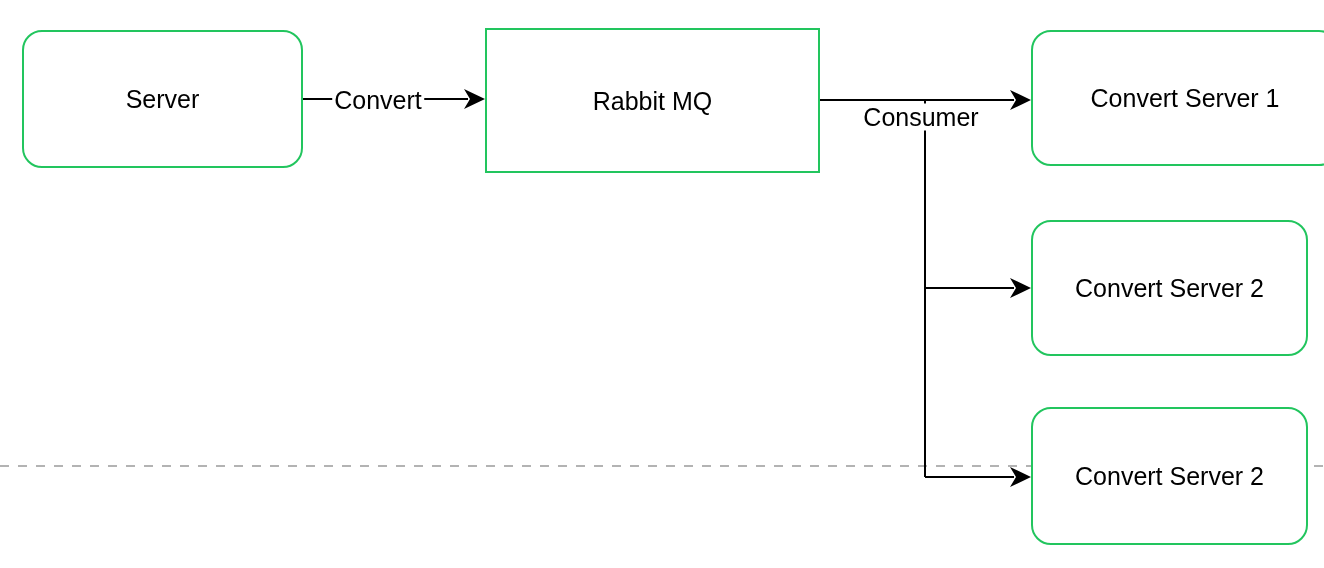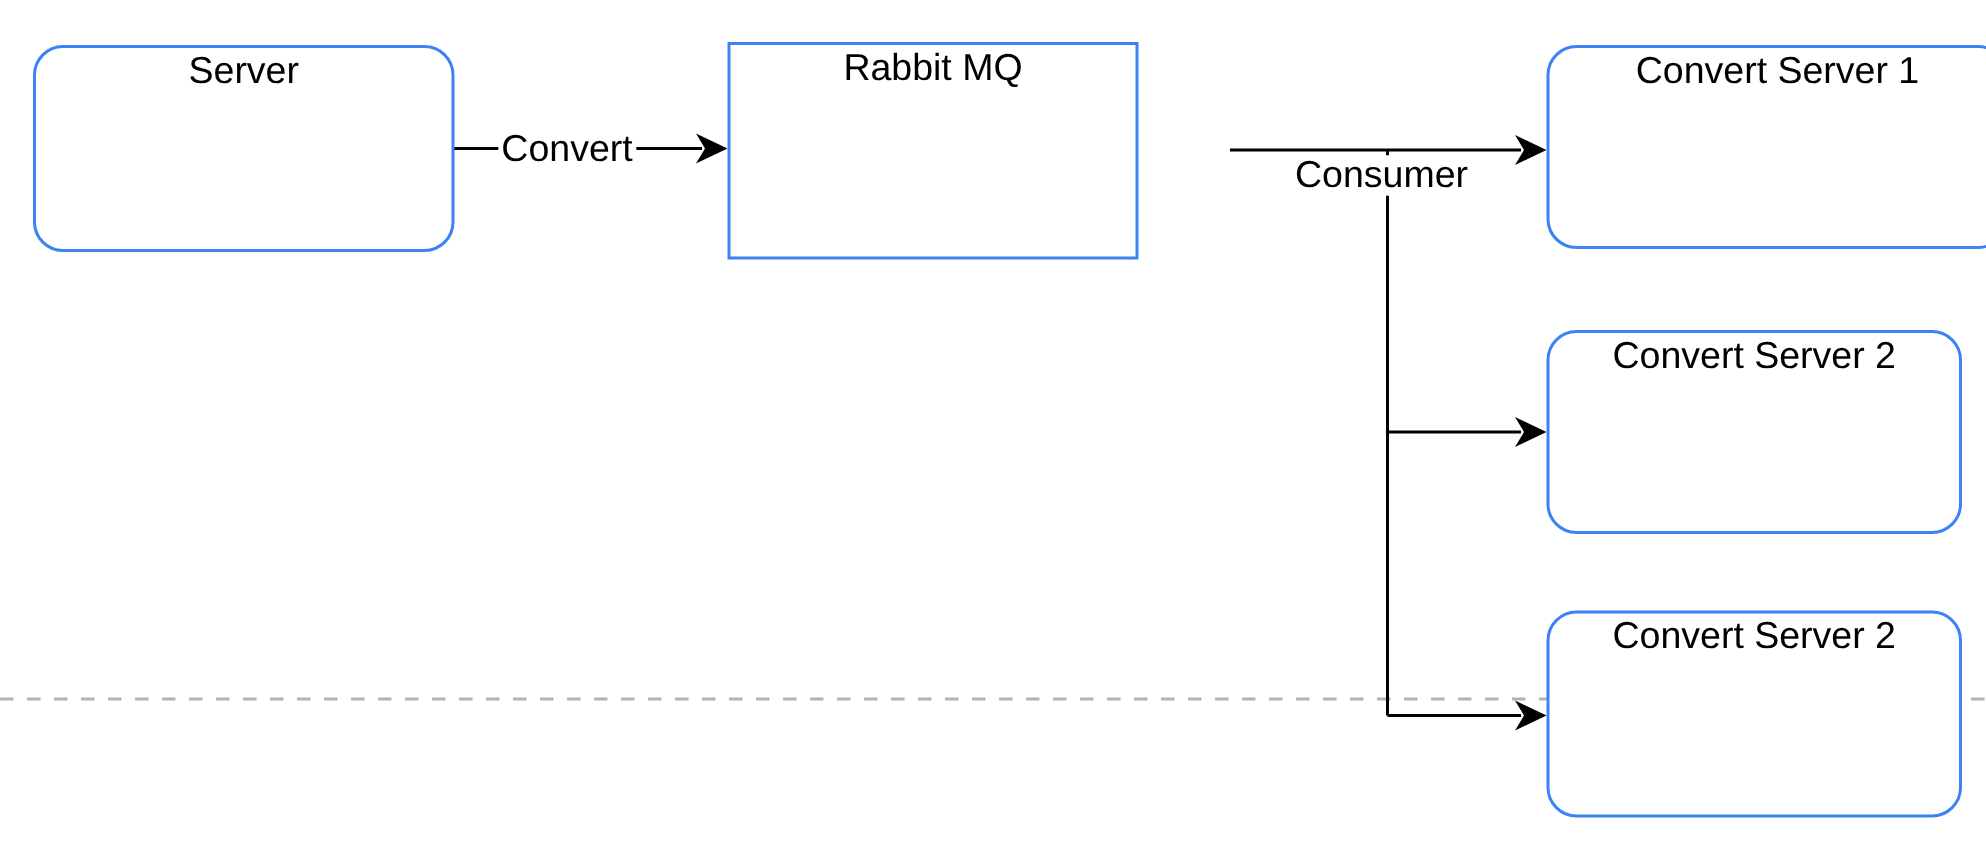--- a/index.html
+++ b/index.html
@@ -20,33 +20,34 @@
     position: absolute;
     left: 0;
     top: 0;
     width: 1324px;
     height: 568px;
   }
   .node {
     position: absolute;
     box-sizing: border-box;
     background: #ffffff;
-    border: 2px solid #3b82f6;
+    border: 2px solid #22c55e;
     display: flex;
+    align-items: center;
     justify-content: center;
     font-size: 25px;
     line-height: 1.2;
     text-align: center;
     white-space: nowrap;
   }
   .node.rounded { border-radius: 20px; }
   .node.sharp   { border-radius: 0; }
 
   .node-server   { left: 22px;   top: 30px;  width: 281px; height: 138px; }
-  .node-rabbitmq { left: 485px;  top: 28px;  width: 274px; height: 145px; }
+  .node-rabbitmq { left: 485px;  top: 28px;  width: 335px; height: 145px; }
   .node-convert1 { left: 1031px; top: 30px;  width: 308px; height: 136px; }
   .node-convert2 { left: 1031px; top: 220px; width: 277px; height: 136px; }
   .node-convert3 { left: 1031px; top: 407px; width: 277px; height: 138px; }
 
   .edge-label {
     position: absolute;
     transform: translate(-50%, -50%);
     background: #ffffff;
     font-size: 25px;
     line-height: 1;

